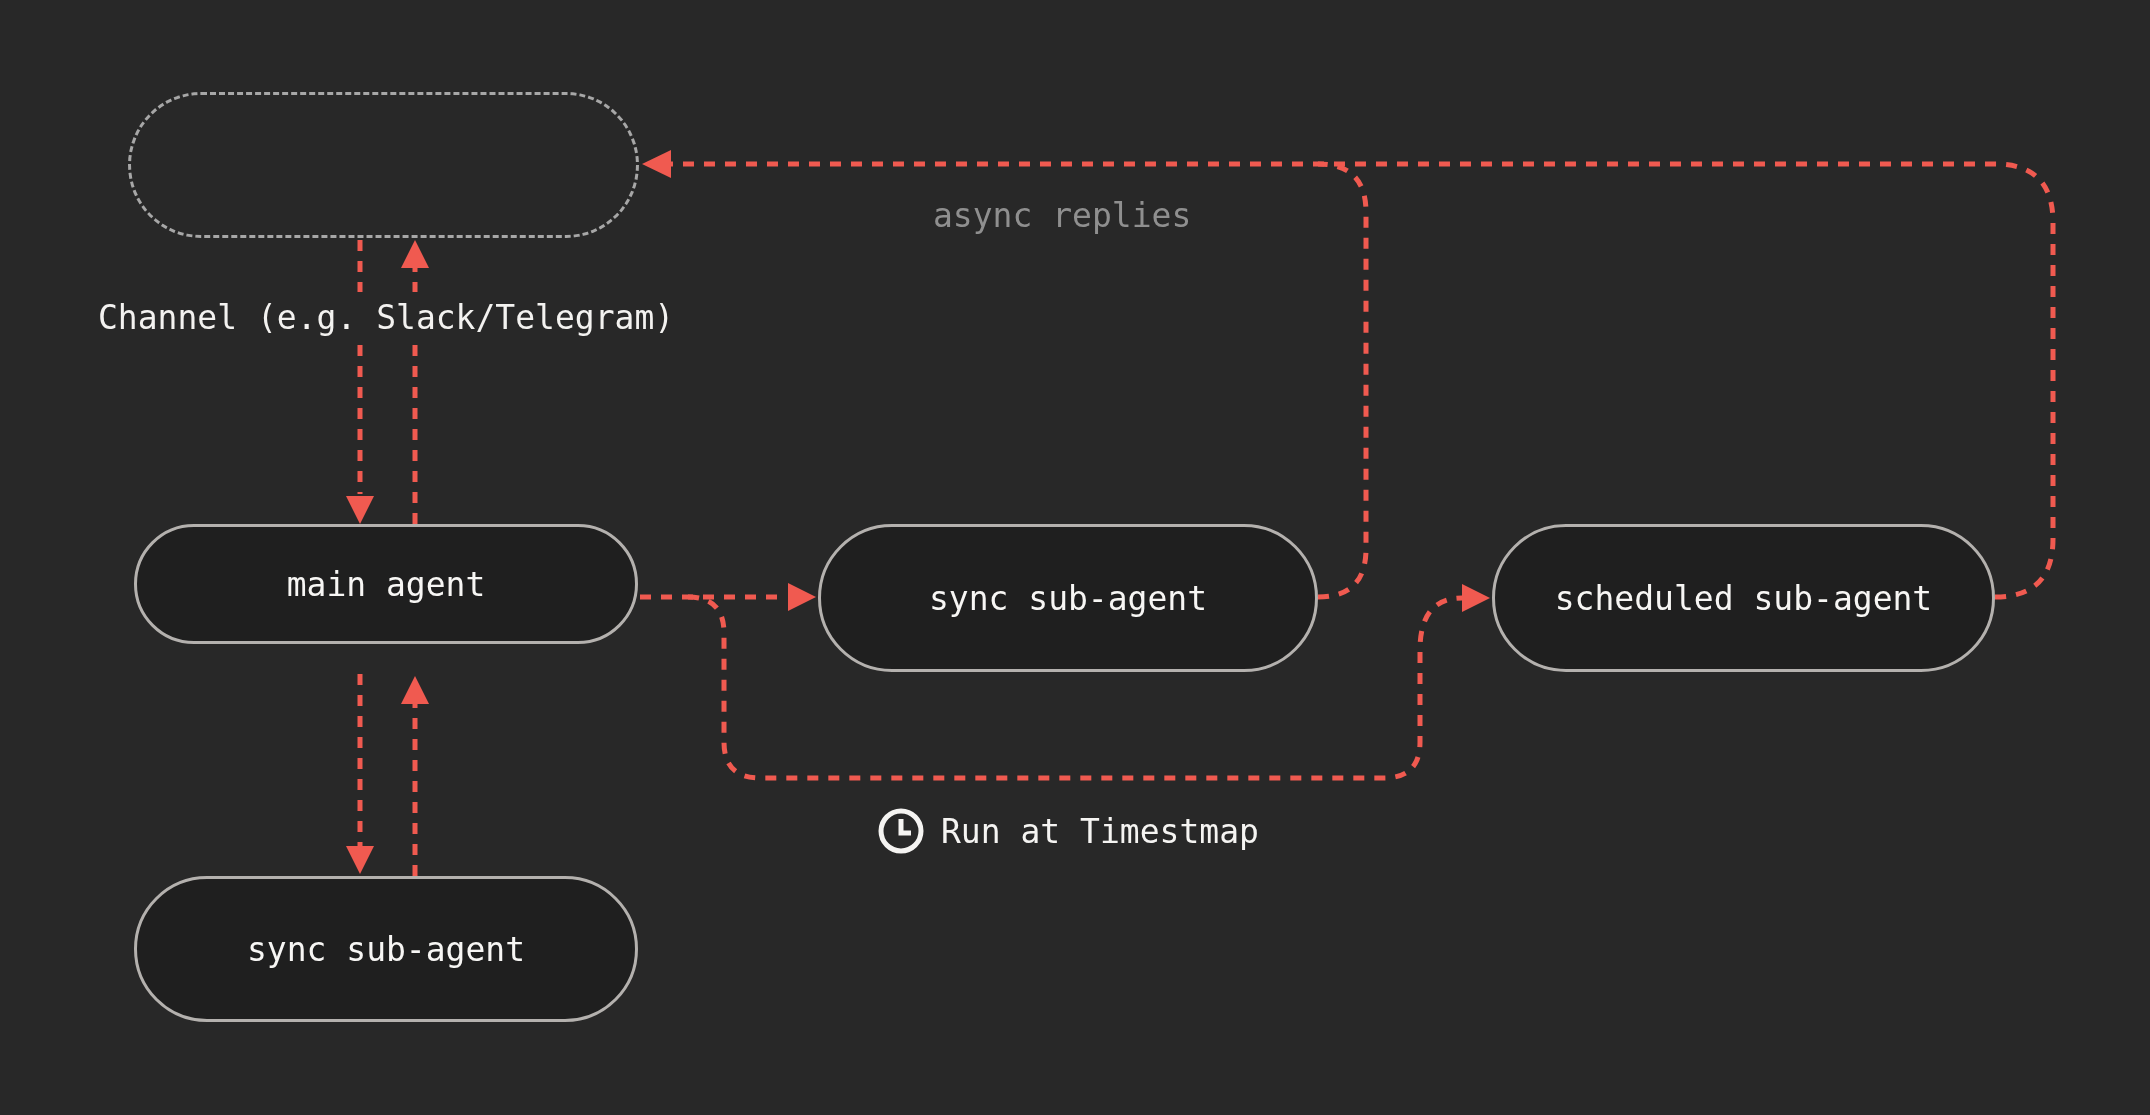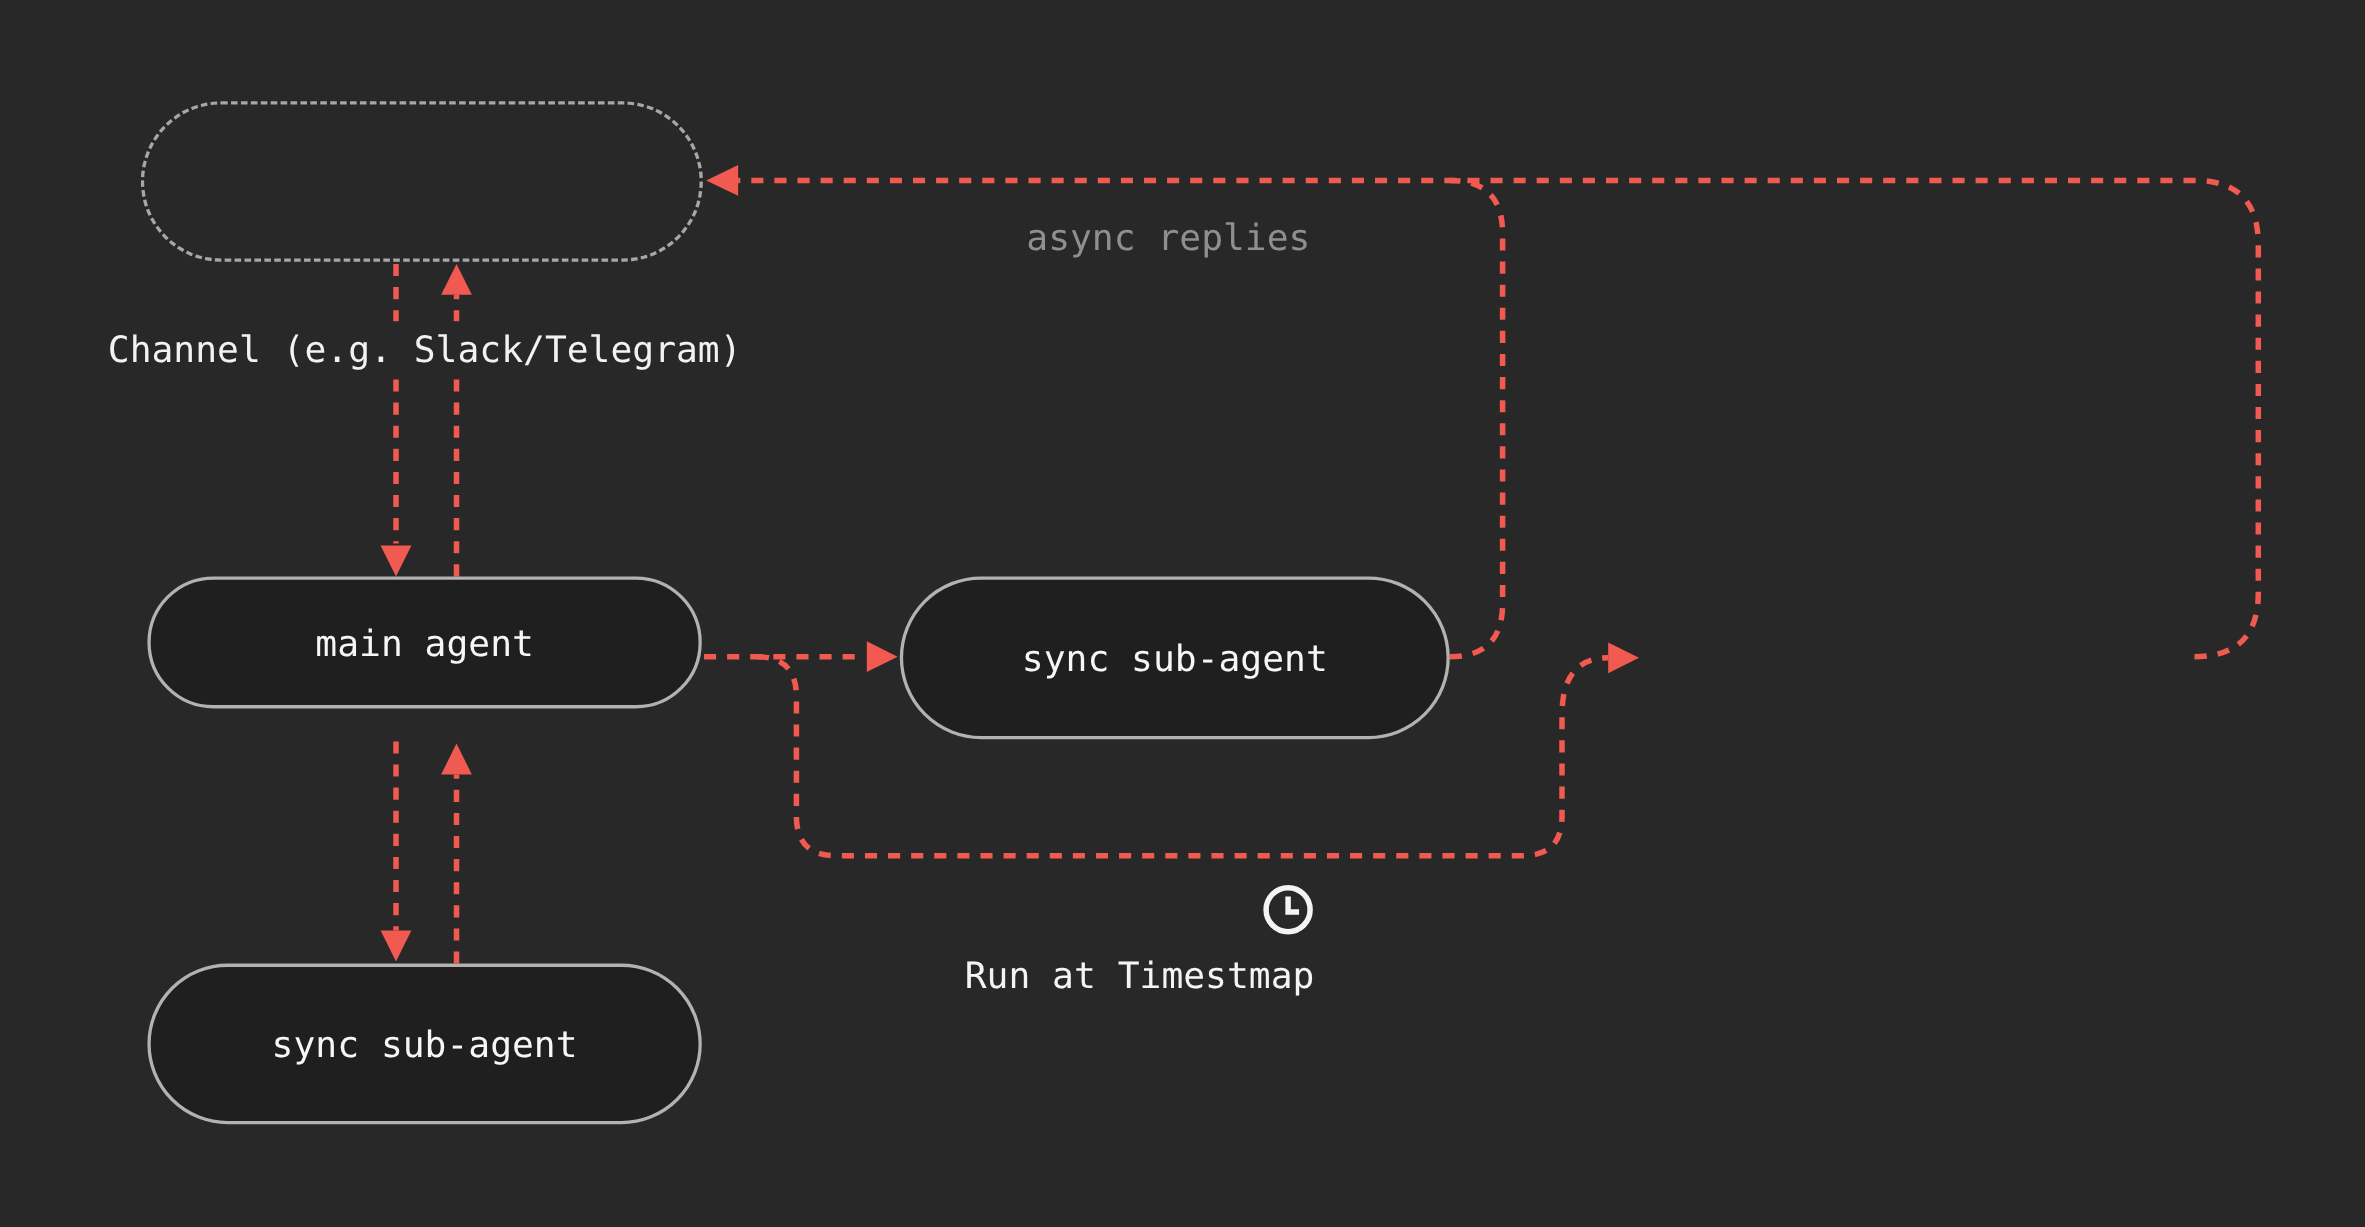--- a/index.html
+++ b/index.html
@@ -63,24 +63,23 @@
   }
   .caption-async {
     left: 933px; top: 194px;
     height: 44px; line-height: 44px;
     color: #8f8f8f;
   }
   .caption-runat {
     left: 877px; top: 803px;
     height: 56px;
     display: flex;
-    align-items: flex-end;
+    align-items: center;
     gap: 16px;
     color: #f5f4f2;
-    flex-direction: column;
   }
   .clock-icon svg { display: block; }
 </style>
 </head>
 <body>
 
 <div class="canvas">
 
   <svg class="edges" viewBox="0 0 2150 1115">
 
@@ -111,20 +110,23 @@
   <div class="node dashed node-channel"></div>
 
   <div class="node node-main">
     <span>main agent</span>
   </div>
 
   <div class="node node-sync-mid">
     <span>sync sub-agent</span>
   </div>
 
+  <div class="node node-sched">
+    <span>scheduled sub-agent</span>
+  </div>
 
   <div class="node node-sync-bot">
     <span>sync sub-agent</span>
   </div>
 
   <div class="caption caption-channel">Channel (e.g. Slack/Telegram)</div>
 
   <div class="caption caption-async">async replies</div>
 
   <div class="caption caption-runat">

